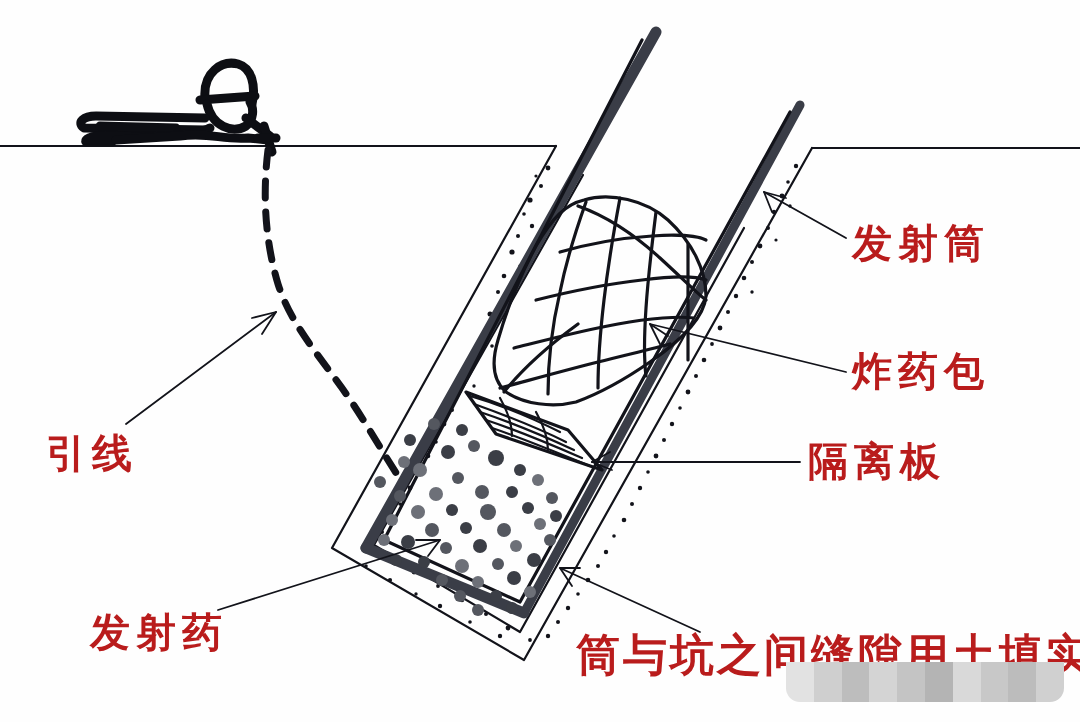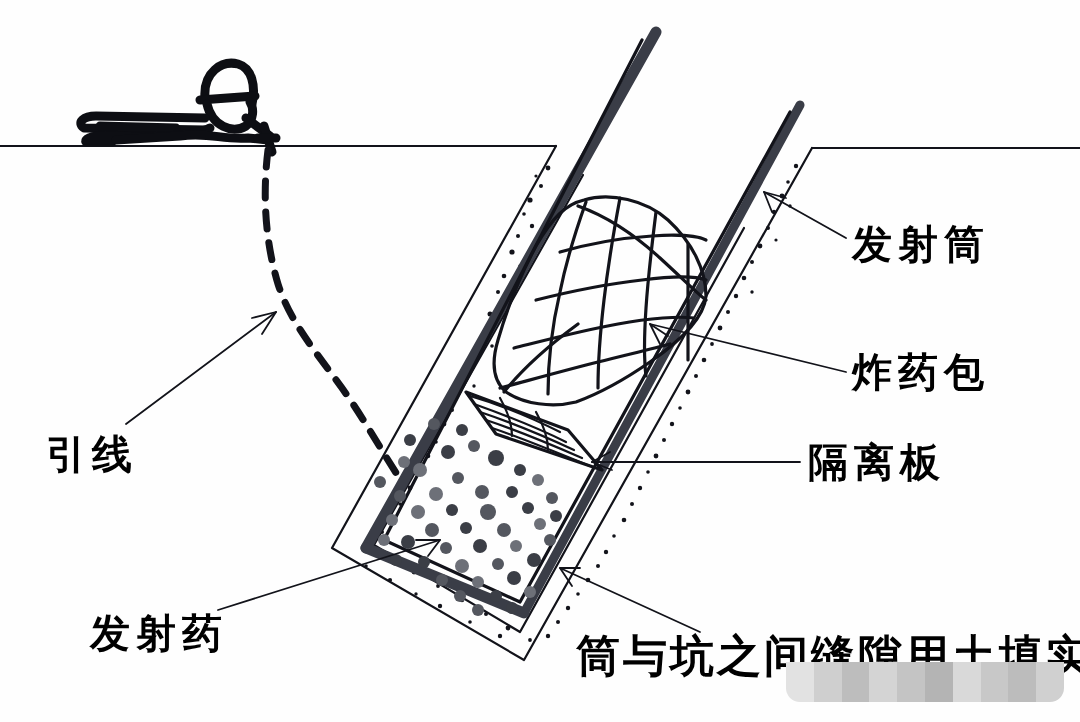--- a/index.html
+++ b/index.html
@@ -19,22 +19,22 @@
   }
   #diagram-svg {
     position: absolute;
     left: 0;
     top: 0;
     width: 1080px;
     height: 722px;
   }
   .label {
     position: absolute;
-    color: #000000;
-    font-family: Liberation Sans, sans-serif;
+    color: #b91c1c;
+    font-family: Liberation Serif, serif;
     font-weight: 700;
     letter-spacing: 6px;
     white-space: nowrap;
     line-height: 1;
     user-select: none;
   }
   #label-fuse        { left: 46px;  top: 434px; font-size: 40px; }
   #label-propellant  { left: 90px;  top: 613px; font-size: 40px; }
   #label-tube        { left: 852px; top: 224px; font-size: 40px; }
   #label-charge      { left: 852px; top: 352px; font-size: 40px; }

